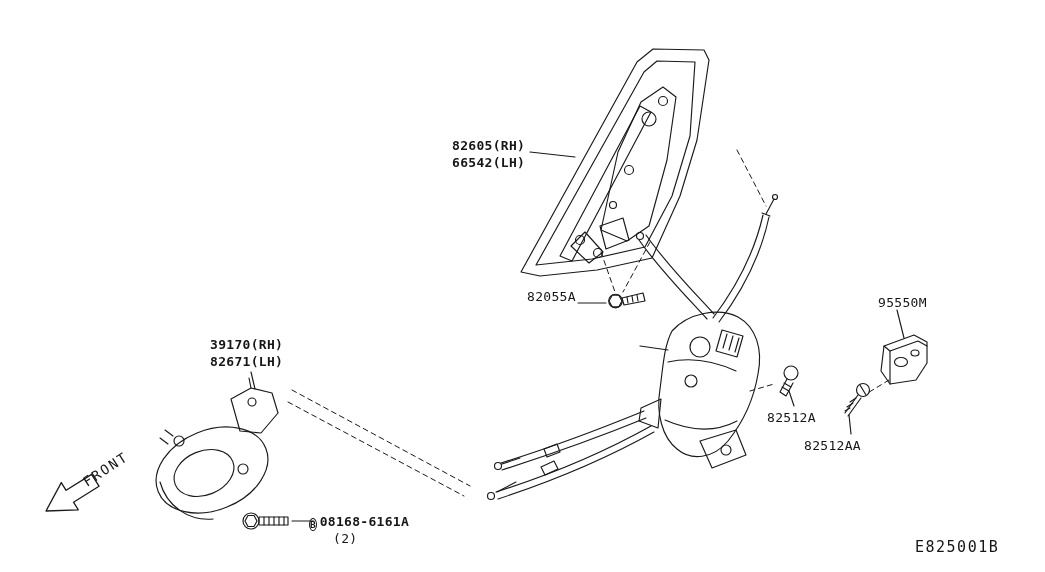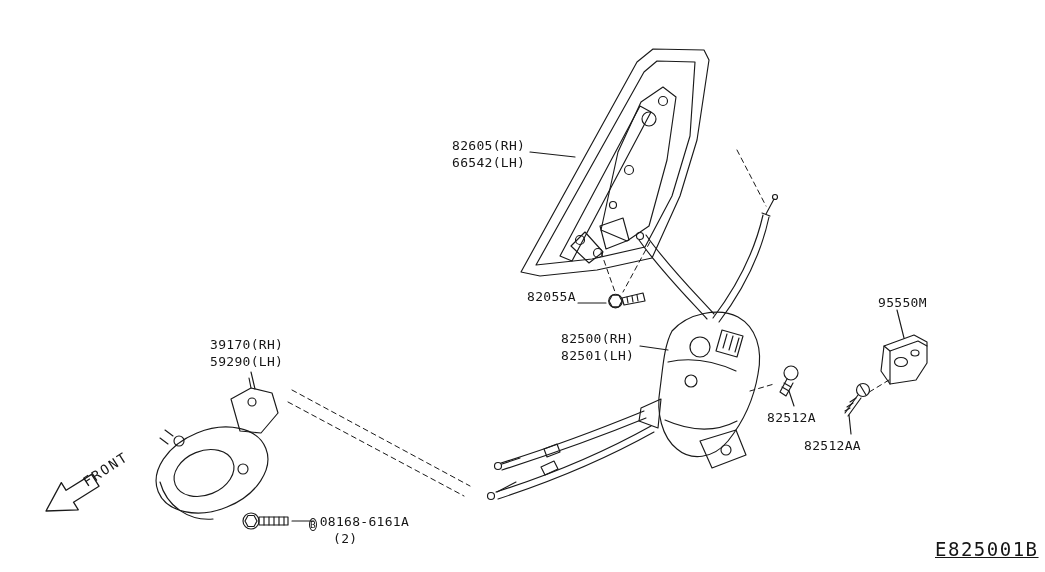--- a/index.html
+++ b/index.html
@@ -9,27 +9,27 @@
     font-family:"DejaVu Sans Mono","Liberation Mono",monospace;
   }
   #stage{position:absolute;inset:0;}
   #art{position:absolute;left:0;top:0;}
   #art path,#art circle,#art ellipse,#art polygon,#art line{
     fill:none;stroke:#1a1a1a;stroke-width:1.15;stroke-linecap:round;stroke-linejoin:round;
   }
   #art .dash path{stroke-dasharray:5 4;stroke-width:1;}
   #art .arrow{fill:#ffffff;stroke-width:1.3;}
   .label{position:absolute;font-size:13px;line-height:17px;white-space:nowrap;letter-spacing:.3px;}
-  .label span{display:block;}
+  .label span{display:block;font-weight:bold;}
   .label .inline{display:inline;}
   .circle-b{
     display:inline-block;width:14px;height:14px;border:1.2px solid #161616;border-radius:50%;
     font-size:9.5px;line-height:14px;text-align:center;margin-right:3px;vertical-align:-2px;letter-spacing:0;
   }
-  .diagram-code{position:absolute;left:935px;top:538px;font-size:19px;letter-spacing:1.5px;text-decoration:underline;}
+  .diagram-code{position:absolute;left:915px;top:538px;font-size:15px;letter-spacing:1.5px;}
   .front-label{
     position:absolute;left:80px;top:476px;font-size:13.5px;letter-spacing:2px;
     transform:rotate(-33deg);transform-origin:left top;
   }
 </style>
 </head>
 <body>
 
 <div id="stage">
 
@@ -162,28 +162,24 @@
     <polygon class="arrow" points="46,511 61.3,482.6 66.1,490.3 91.6,474.4 99,486.2 73.5,502.2 78.3,509.8"></polygon>
   </svg>
 
   <div class="label" style="left:452px;top:137px">
     <span>82605(RH)</span>
     <span>66542(LH)</span>
   </div>
 
   <div class="label" style="left:527px;top:288px">82055A</div>
 
-  <div class="label" style="left:561px;top:330px">
-    <span>82500(RH)</span>
-    <span>82501(LH)</span>
-  </div>
 
   <div class="label" style="left:210px;top:336px">
     <span>39170(RH)</span>
-    <span>59290(LH)</span>
+    <span>82671(LH)</span>
   </div>
 
   <div class="label" style="left:878px;top:294px">95550M</div>
 
   <div class="label" style="left:767px;top:409px">82512A</div>
 
   <div class="label" style="left:804px;top:437px">82512AA</div>
 
   <div class="label" style="left:309px;top:513px">
     <span class="circle-b inline">B</span><span class="inline">08168-6161A</span>

